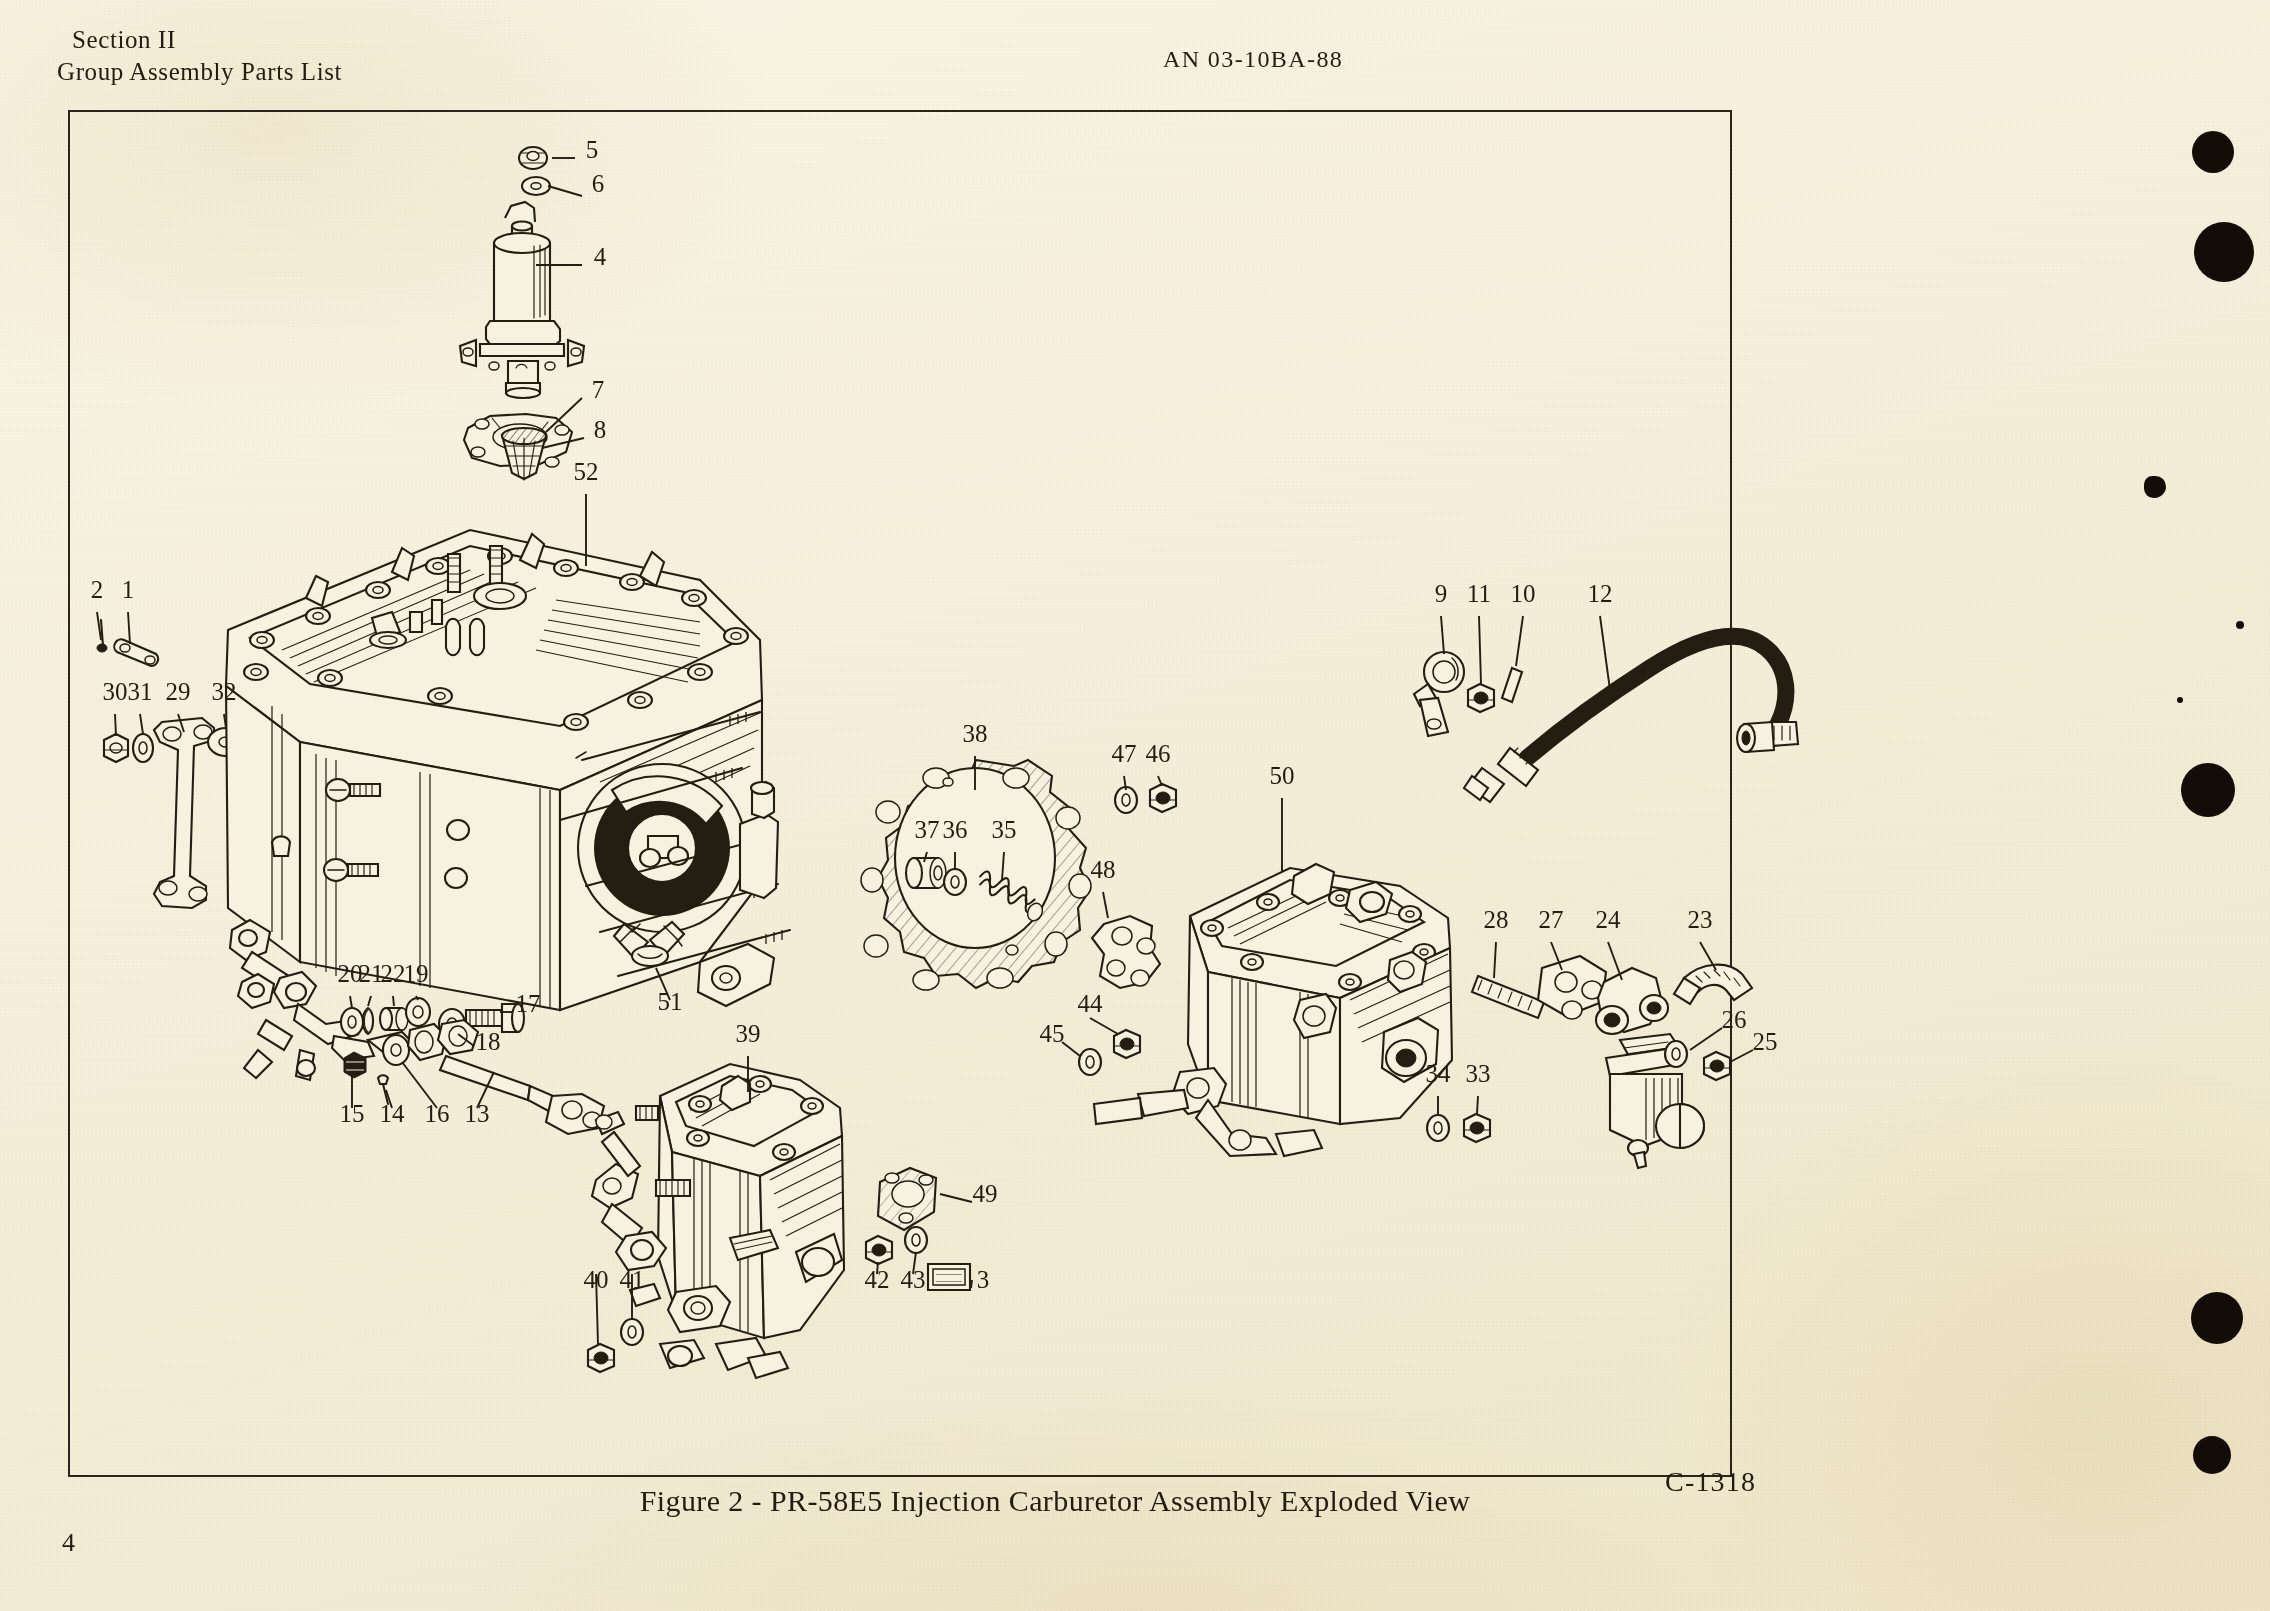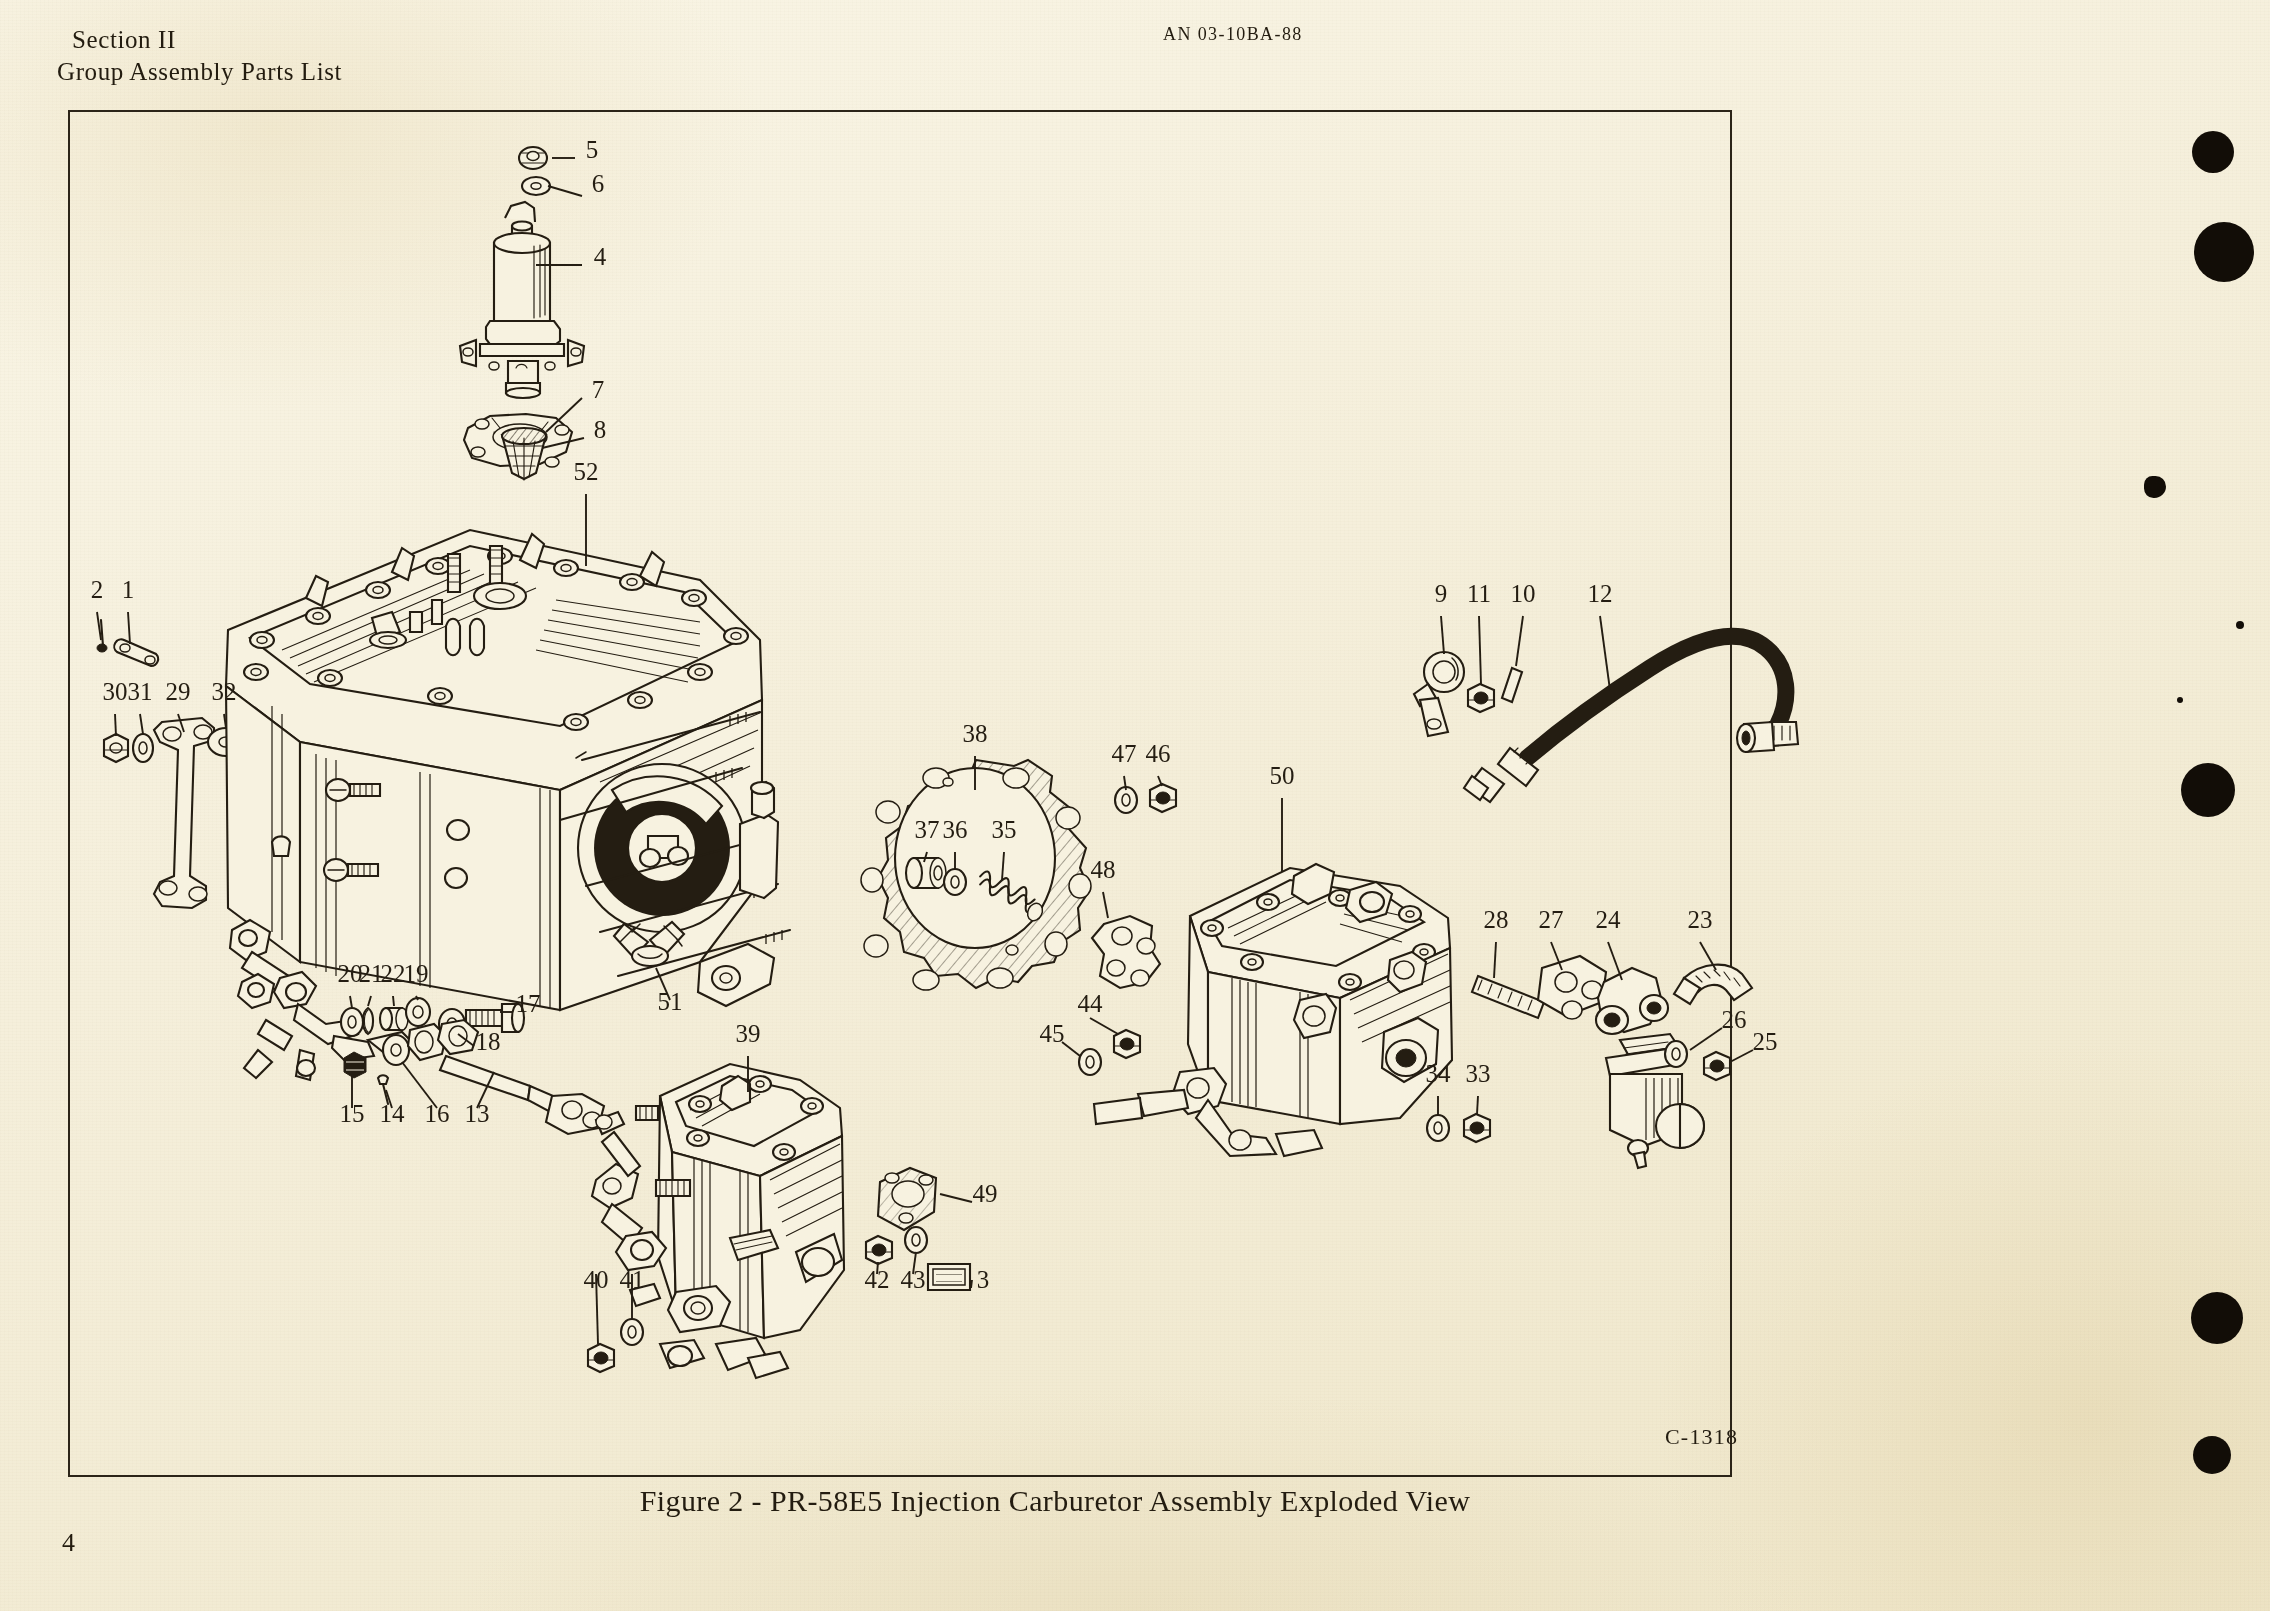--- a/index.html
+++ b/index.html
@@ -22,32 +22,32 @@
   }
   .grain{
     position:absolute;inset:0;pointer-events:none;opacity:.5;
     background-image:
       repeating-linear-gradient(0deg, rgba(150,130,90,.045) 0 1px, rgba(0,0,0,0) 1px 3px),
       repeating-linear-gradient(90deg, rgba(150,130,90,.035) 0 1px, rgba(0,0,0,0) 1px 4px);
   }
   .hdr{position:absolute;font-size:25px;letter-spacing:.6px;white-space:nowrap;}
   #hdr-section{left:72px;top:26px;}
   #hdr-sub{left:57px;top:58px;}
-  #hdr-doc{left:1163px;top:24px;font-size:18px;letter-spacing:1.4px;}
+  #hdr-doc{left:1163px;top:46px;font-size:24px;letter-spacing:1.4px;}
   #page-num{position:absolute;left:62px;top:1528px;font-size:26px;}
   #fig-caption{
     position:absolute;left:70px;top:1484px;width:1660px;
     text-align:center;font-size:30px;letter-spacing:.4px;
   }
   #fig-caption .shift{display:inline-block;margin-left:310px;}
   .frame{
     position:absolute;left:68px;top:110px;width:1660px;height:1363px;
     border:2.5px solid #2b2418;background:transparent;
   }
-  #fig-code{position:absolute;left:1665px;top:1424px;font-size:22px;letter-spacing:1.2px;}
+  #fig-code{position:absolute;left:1665px;top:1466px;font-size:28px;letter-spacing:1.2px;}
   svg{position:absolute;left:0;top:0;}
   .ln{stroke:#241d12;stroke-width:2.1;fill:none;stroke-linecap:round;}
   .lnt{stroke:#241d12;stroke-width:1.5;fill:none;stroke-linecap:round;}
   .lnh{stroke:#241d12;stroke-width:1.15;fill:none;stroke-linecap:round;}
   .fillw{fill:#f7f2e0;stroke:#241d12;stroke-width:2.1;}
   .fillwt{fill:#f7f2e0;stroke:#241d12;stroke-width:1.5;}
   .fillk{fill:#241d12;stroke:#241d12;stroke-width:1;}
   .lead{stroke:#241d12;stroke-width:1.9;fill:none;}
   .cnum{font-family:"Liberation Serif",serif;font-size:25px;fill:#241d12;text-anchor:middle;}
   .blob{position:absolute;background:#120d07;border-radius:50%;}

